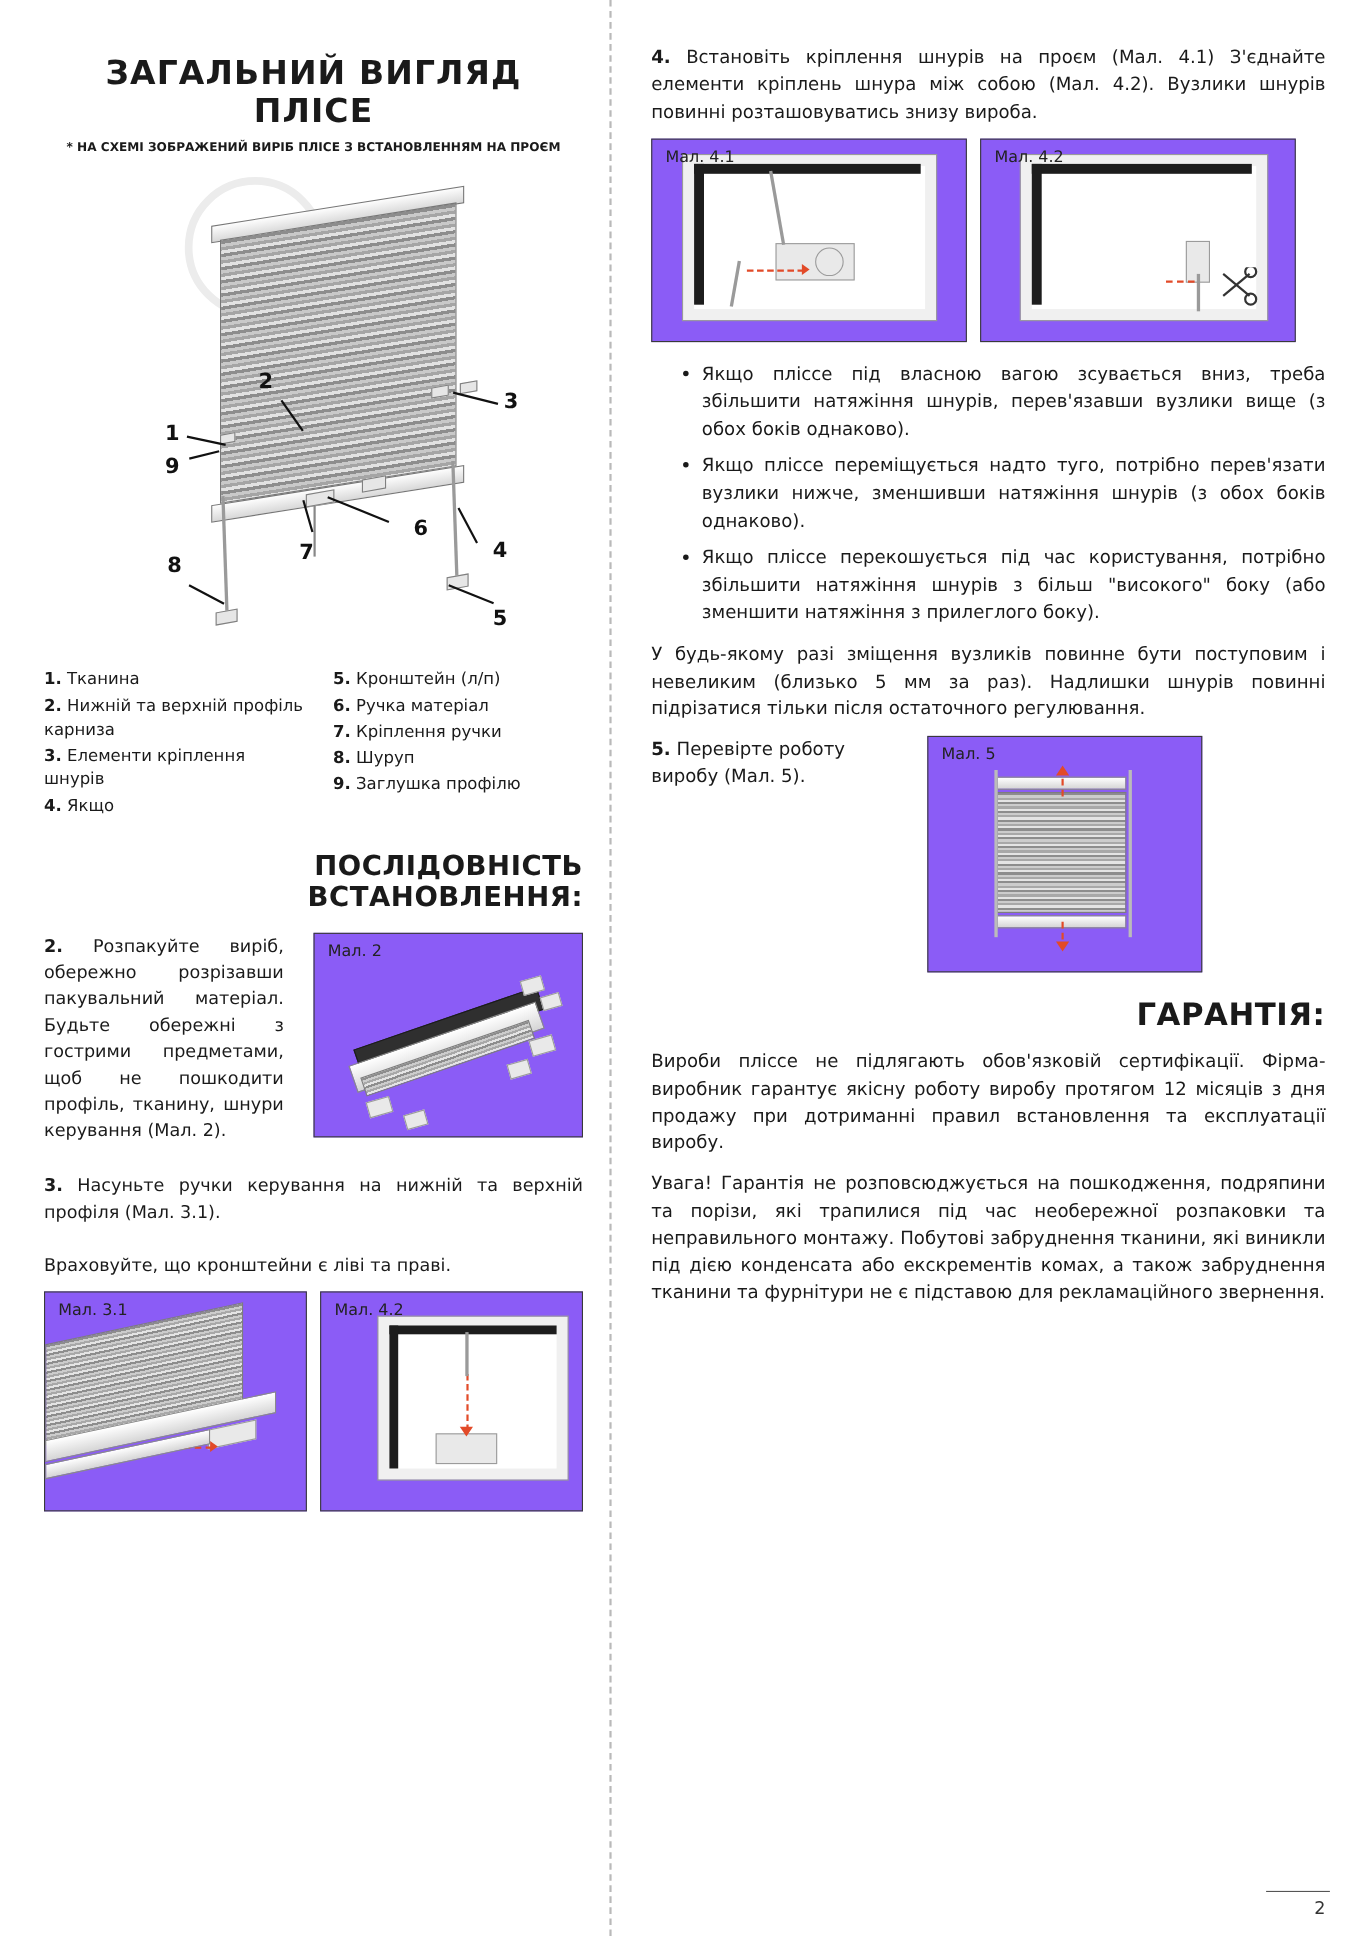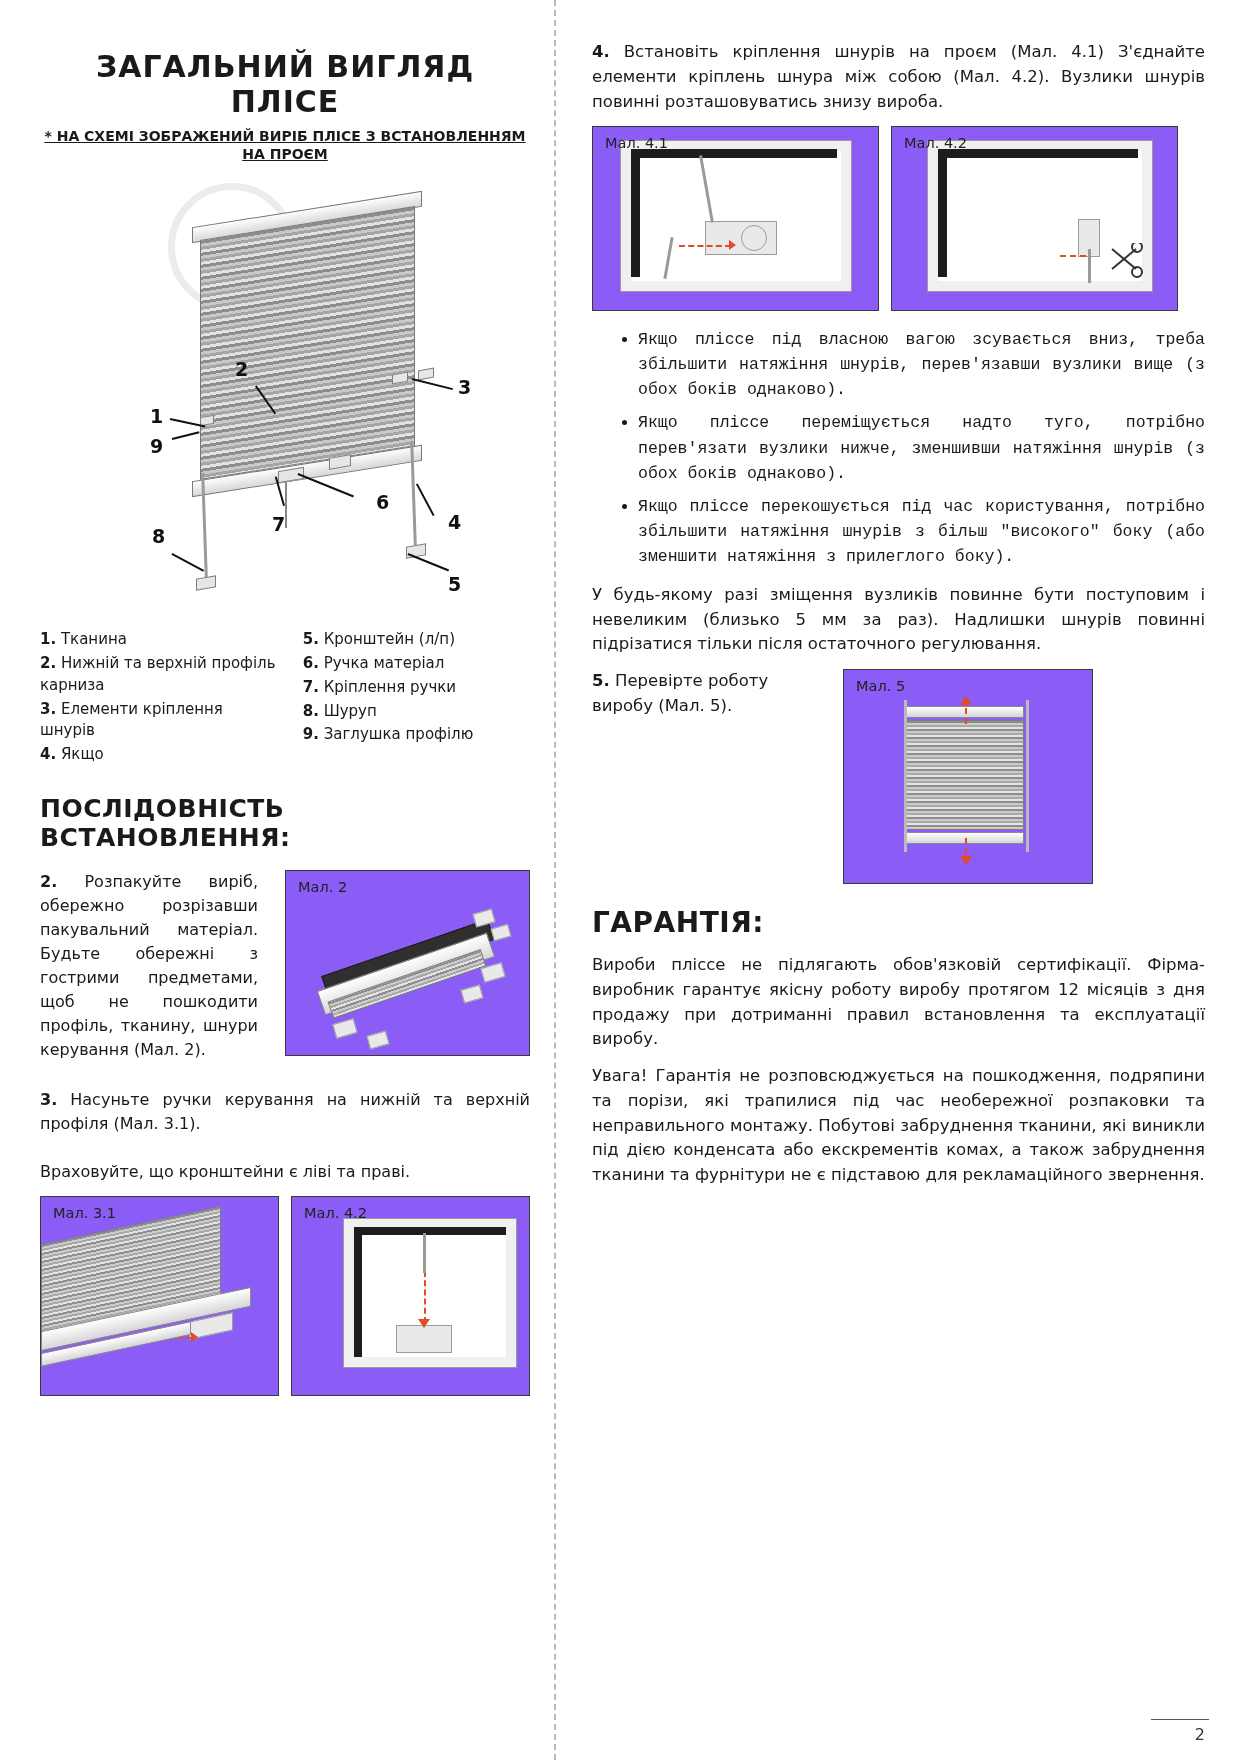--- a/index.html
+++ b/index.html
@@ -46,30 +46,29 @@
     font-family: "DejaVu Sans", sans-serif;
     font-weight: bold;
     font-size: 30px;
     text-align: center;
     letter-spacing: 1px;
     line-height: 1.15;
     margin: 10px 0 8px 0;
   }
   .subtitle {
     text-align: center;
-    font-size: 14px;
+    font-size: 11px;
     font-weight: bold;
     line-height: 1.3;
     margin: 0 0 10px 0;
-    text-decoration: underline;
   }
   h2.section-title {
     font-weight: bold;
     font-size: 25px;
-    text-align: left;
+    text-align: right;
     letter-spacing: 0.5px;
     margin: 26px 0 18px 0;
   }
   h2.section-title.warranty {
     font-size: 28px;
     margin: 22px 0 14px 0;
   }
 
   
   .diagram-wrap {
@@ -273,21 +272,20 @@
     font-size: 16.5px;
     line-height: 1.5;
     text-align: justify;
     margin-bottom: 12px;
   }
   ul.bullets {
     margin: 14px 0 14px 0;
     padding-left: 46px;
     font-size: 16.5px;
     line-height: 1.52;
-    font-family: Liberation Mono, monospace;
   }
   ul.bullets li {
     margin-bottom: 8px;
     text-align: justify;
   }
   .right-figs { display: flex; gap: 12px; margin: 12px 0 16px 0; }
 
   .flex-5 { display: flex; gap: 16px; align-items: flex-start; margin-top: 6px;}
   .flex-5 .t { width: 235px; font-size: 16.5px; line-height: 1.5; }
 

